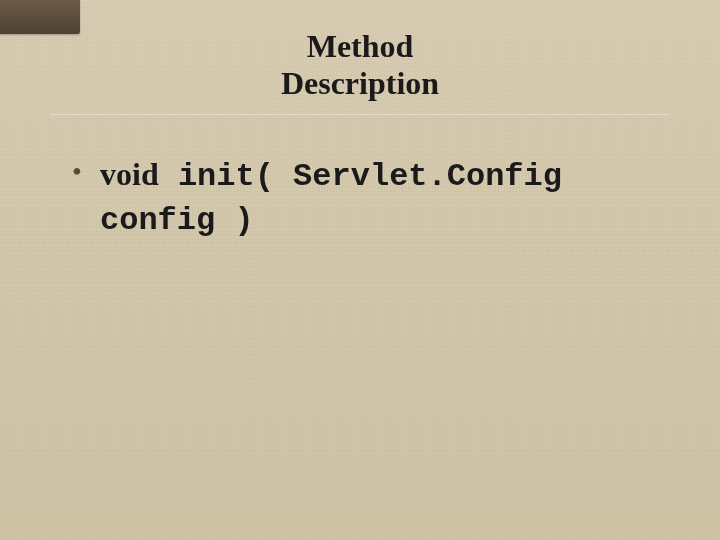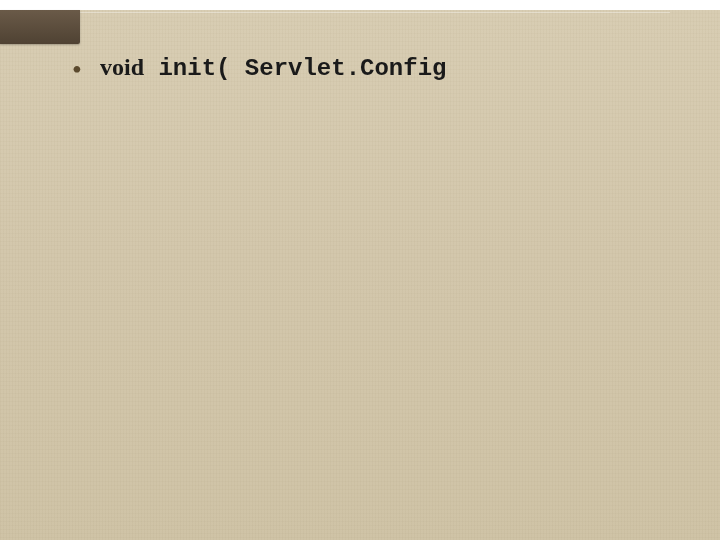--- a/index.html
+++ b/index.html
@@ -39,21 +39,21 @@
     font-size: 32px;
     line-height: 1.15;
   }
   .title-rule {
     margin: 10px 50px 0 50px;
     height: 2px;
     box-shadow: 0 1px 0 rgba(255,255,255,0.35);
   }
   .content {
     padding: 40px 70px 0 100px;
-    font-size: 24px;
+    font-size: 32px;
     line-height: 1.28;
   }
   .bullet {
     position: relative;
     margin-bottom: 22px;
   }
   .bullet::before {
     content: "•";
     position: absolute;
     left: -28px;
@@ -67,25 +67,30 @@
   }
   .bold { font-weight: bold; }
 </style>
 </head>
 <body>
 
 <div class="slide">
 
   <div class="corner-tab"></div>
 
+  <div class="title-area">
+    <div>Method</div>
+    <div>Description</div>
+  </div>
 
   <div class="title-rule"></div>
 
   <div class="content">
 
     <div class="bullet">
       <span class="bold">void</span><span class="mono bold"> init( Servlet.Config</span><br>
+      <span class="mono bold">config )</span>
     </div>
 
 
   </div>
 
 </div>
 
 </body></html>

